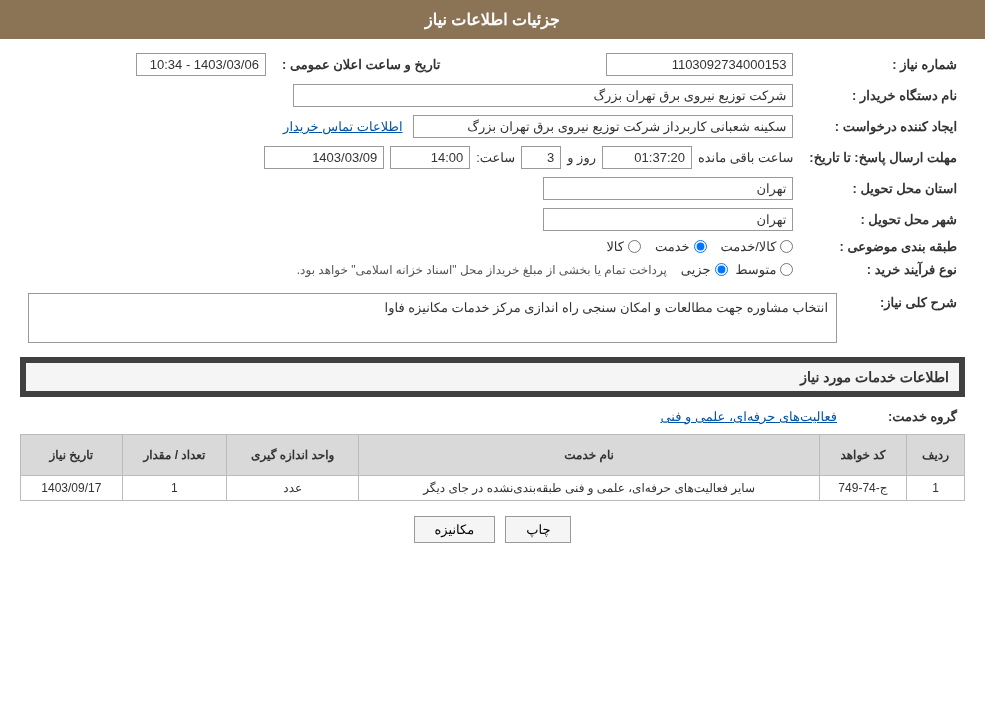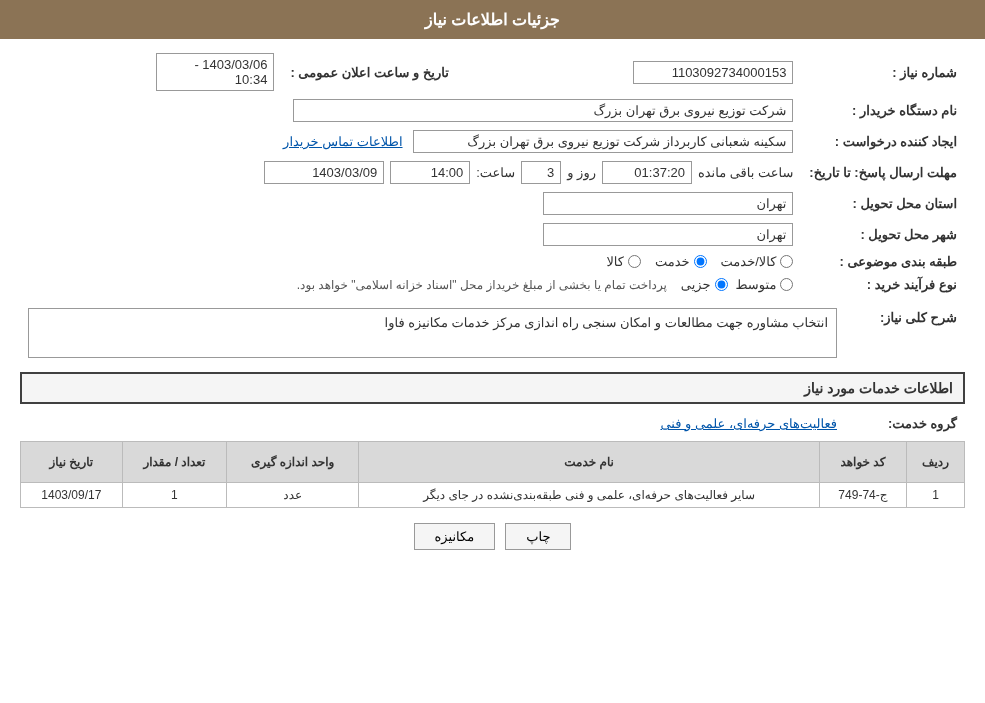--- a/index.html
+++ b/index.html
@@ -23,21 +23,21 @@
       text-align: center;
       font-size: 16px;
       font-weight: bold;
       padding: 10px 12px;
     }
     .content {
       padding: 10px 20px;
     }
     .section-title {
       background: #f5f5f5;
-      border: 2px solid #404040;
+      border: 6px solid #404040;
       color: #333;
       font-weight: bold;
       font-size: 14px;
       padding: 6px 10px;
       margin: 10px 0 8px 0;
       text-align: right;
     }
     .info-table {
       width: 100%;
       border-collapse: collapse;
@@ -57,24 +57,24 @@
       text-align: right;
     }
     .input-box {
       border: 1px solid #999;
       background: #fff;
       padding: 3px 6px;
       min-height: 22px;
       display: inline-block;
     }
     .input-medium {
-      width: 160px;
+      width: 187px;
     }
     .input-small {
-      width: 118px;
+      width: 130px;
     }
     .blue-link {
       color: #0055aa;
       text-decoration: underline;
       cursor: pointer;
     }
     .radio-group {
       display: flex;
       align-items: center;
       gap: 14px;

